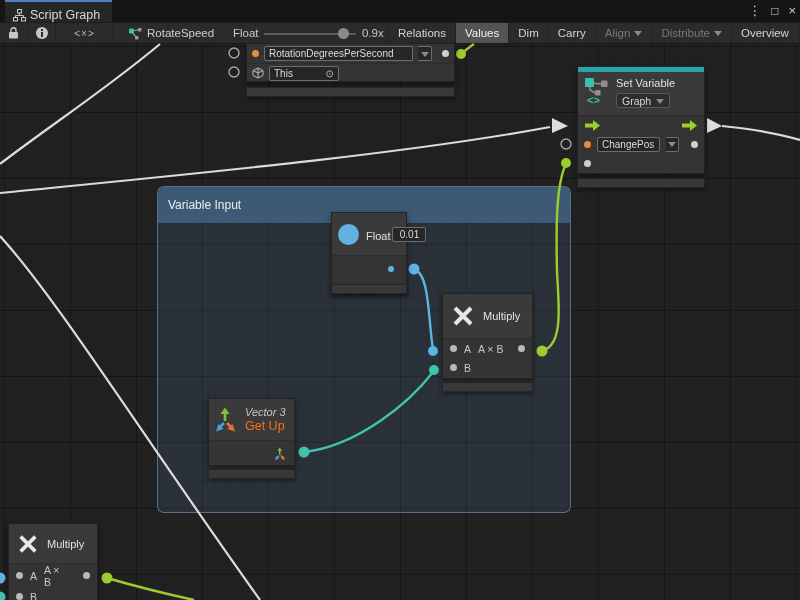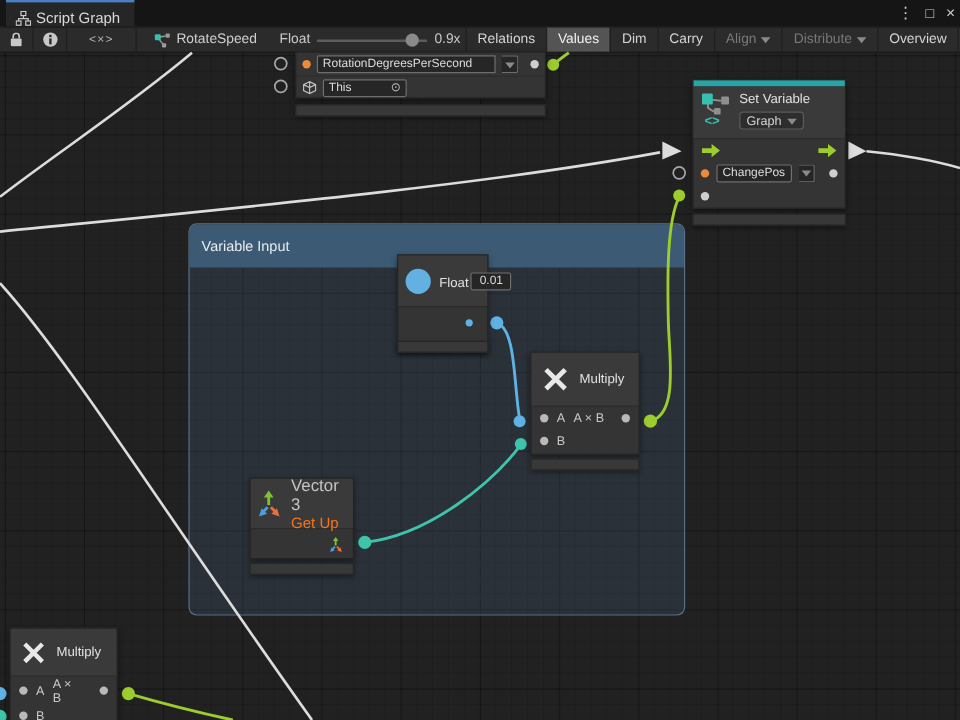--- a/index.html
+++ b/index.html
@@ -111,21 +111,21 @@
   .n-mul1 .mul-head { height:45px; }
   .fo-mul1 { left:442px; top:382px; width:91px; height:10px; }
   .n-mul2 { left:8px; top:523px; width:90px; height:83px; }
   .n-mul2 .mul-head { height:40px; }
   .spacer { flex:1; }
 
   
   .n-vec { left:208px; top:398px; width:87px; height:68px; }
   .vec-head { height:42px; display:flex; align-items:center; gap:6px; padding:0 5px; background:#3a3a3a; border-bottom:1px solid #2c2c2c; }
   .vec-col { display:flex; flex-direction:column; align-items:flex-start; gap:1px; }
-  .vec-type { font-size:14px; color:#c4c4c4; }
+  .vec-type { font-size:11px; color:#c4c4c4;font-style:italic; }
   .vec-title { font-size:12.5px; color:#f97316; }
   .vec-body { height:25px; display:flex; align-items:center; justify-content:flex-end; padding:0 7px; }
   .fo-vec { left:208px; top:469px; width:87px; height:10px; }
 </style>
 </head>
 <body>
 
 <div class="screen">
 
   <div class="titlebar">

